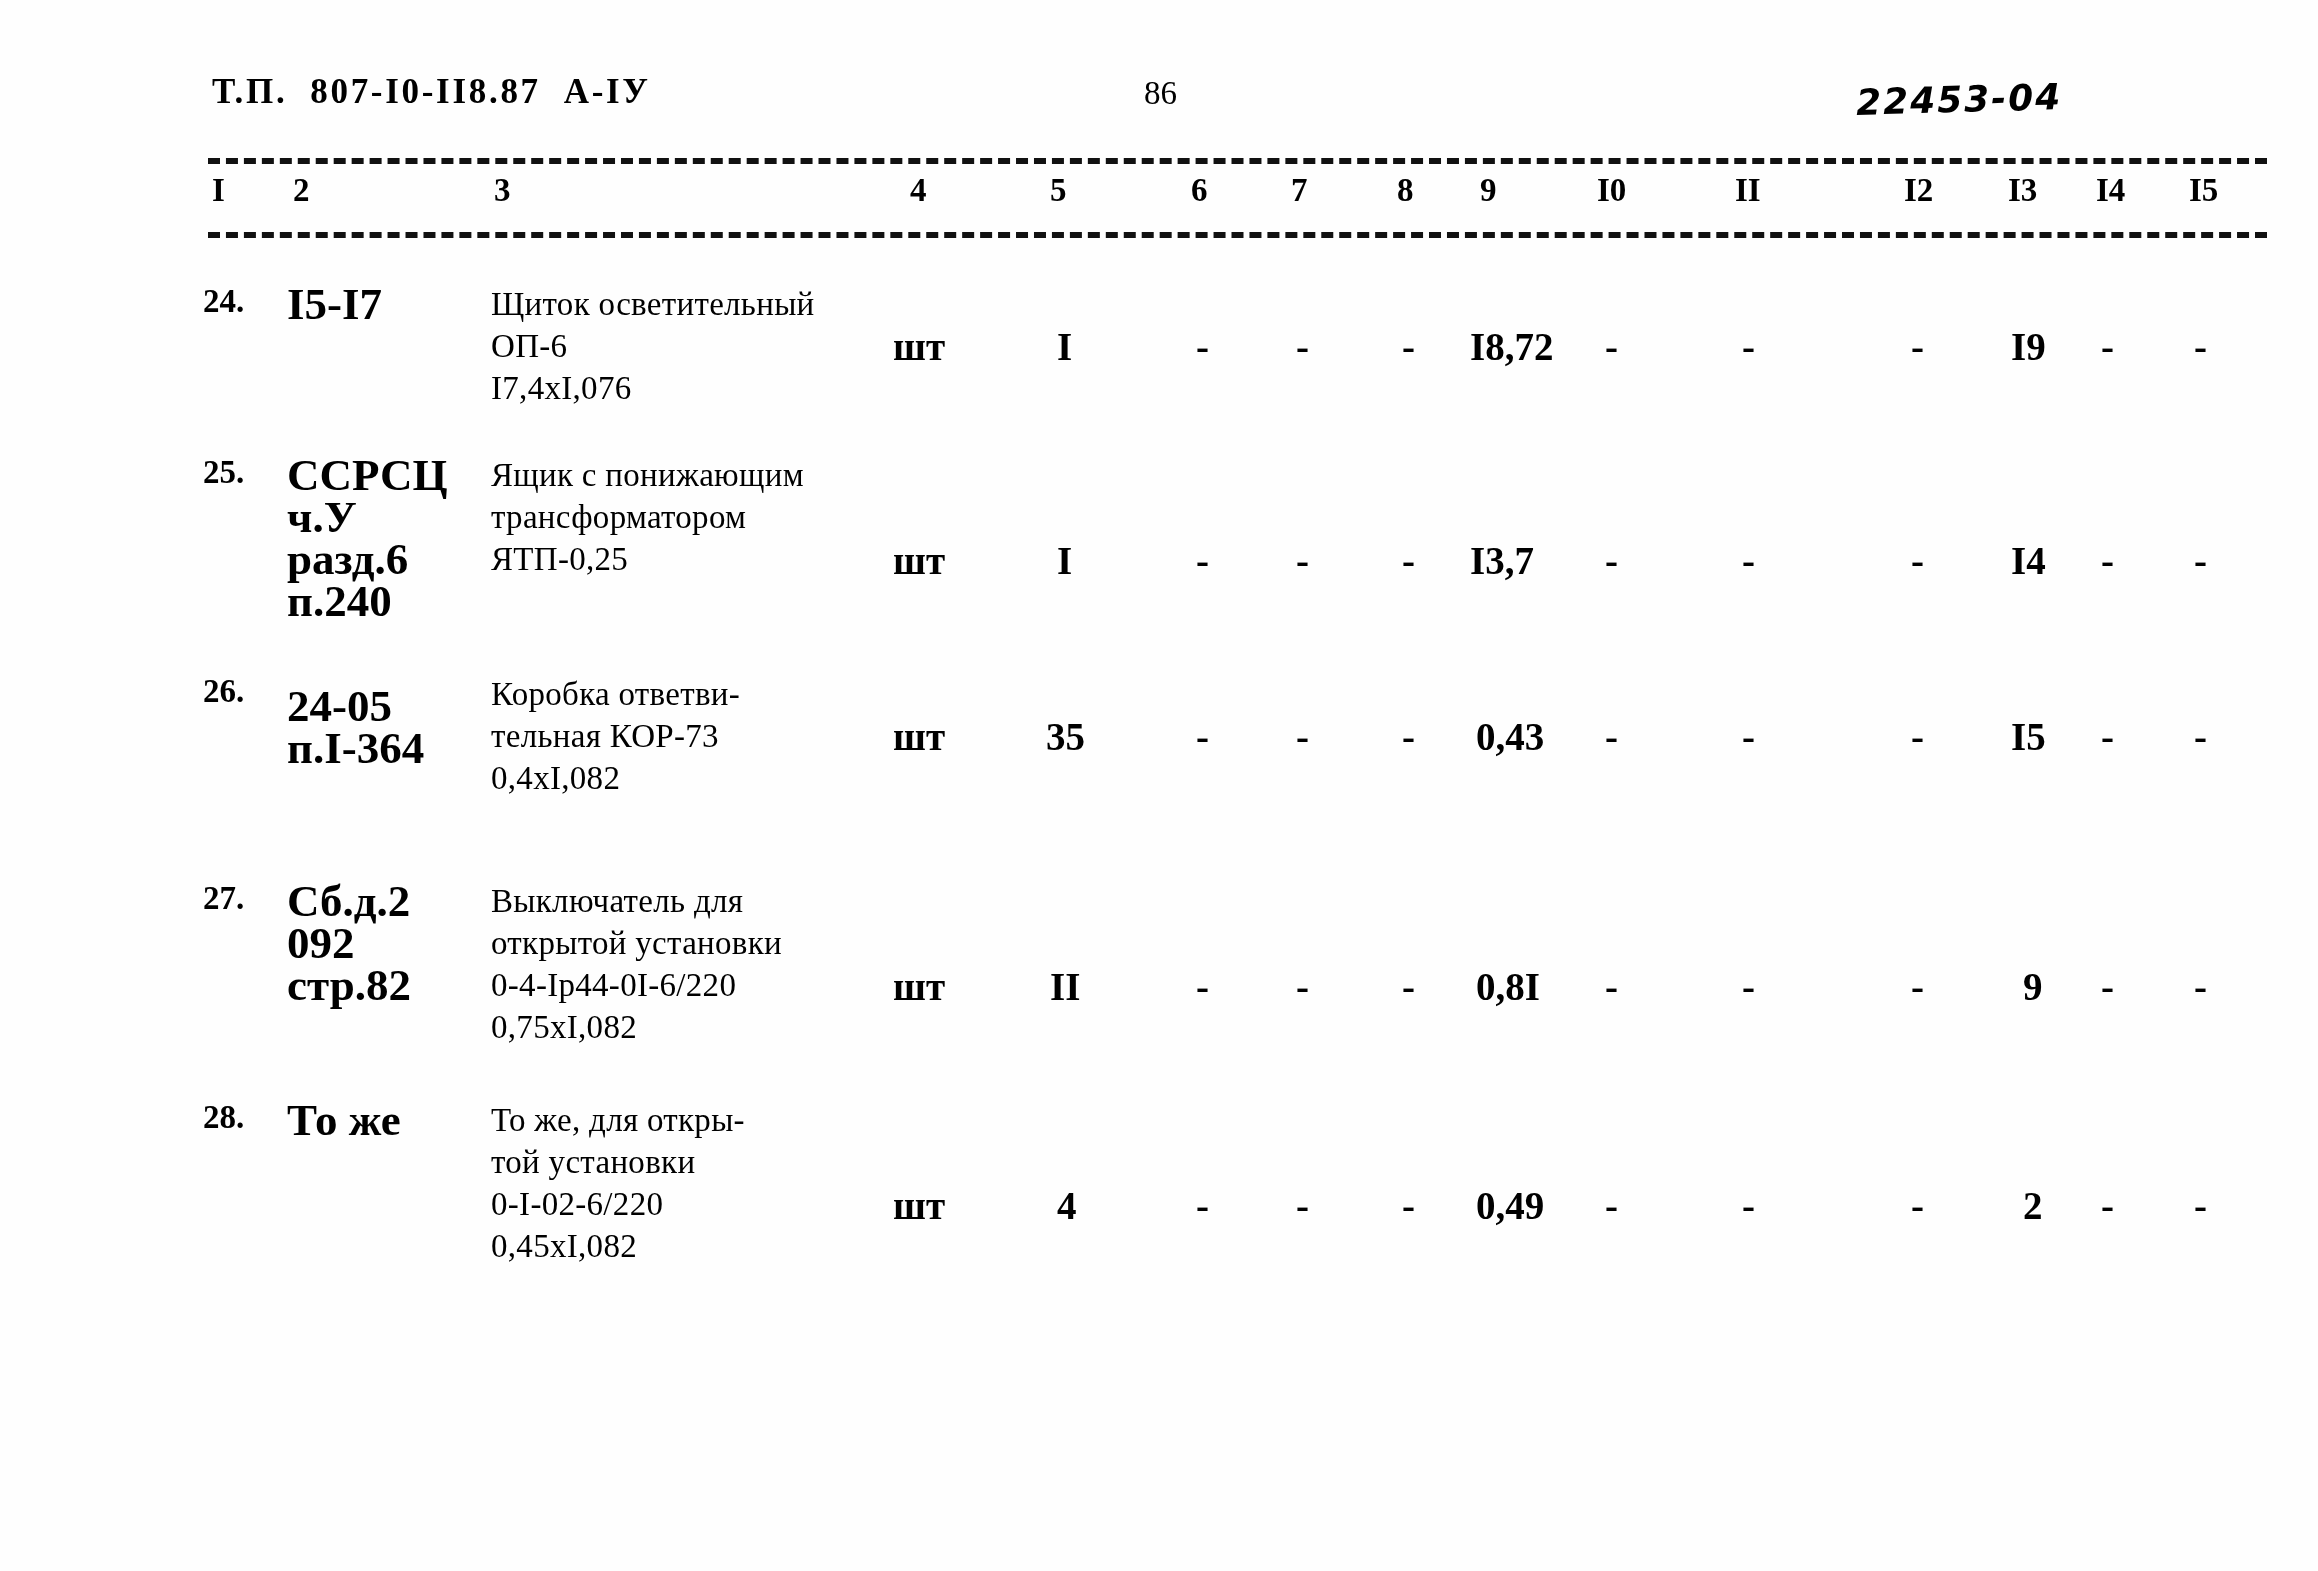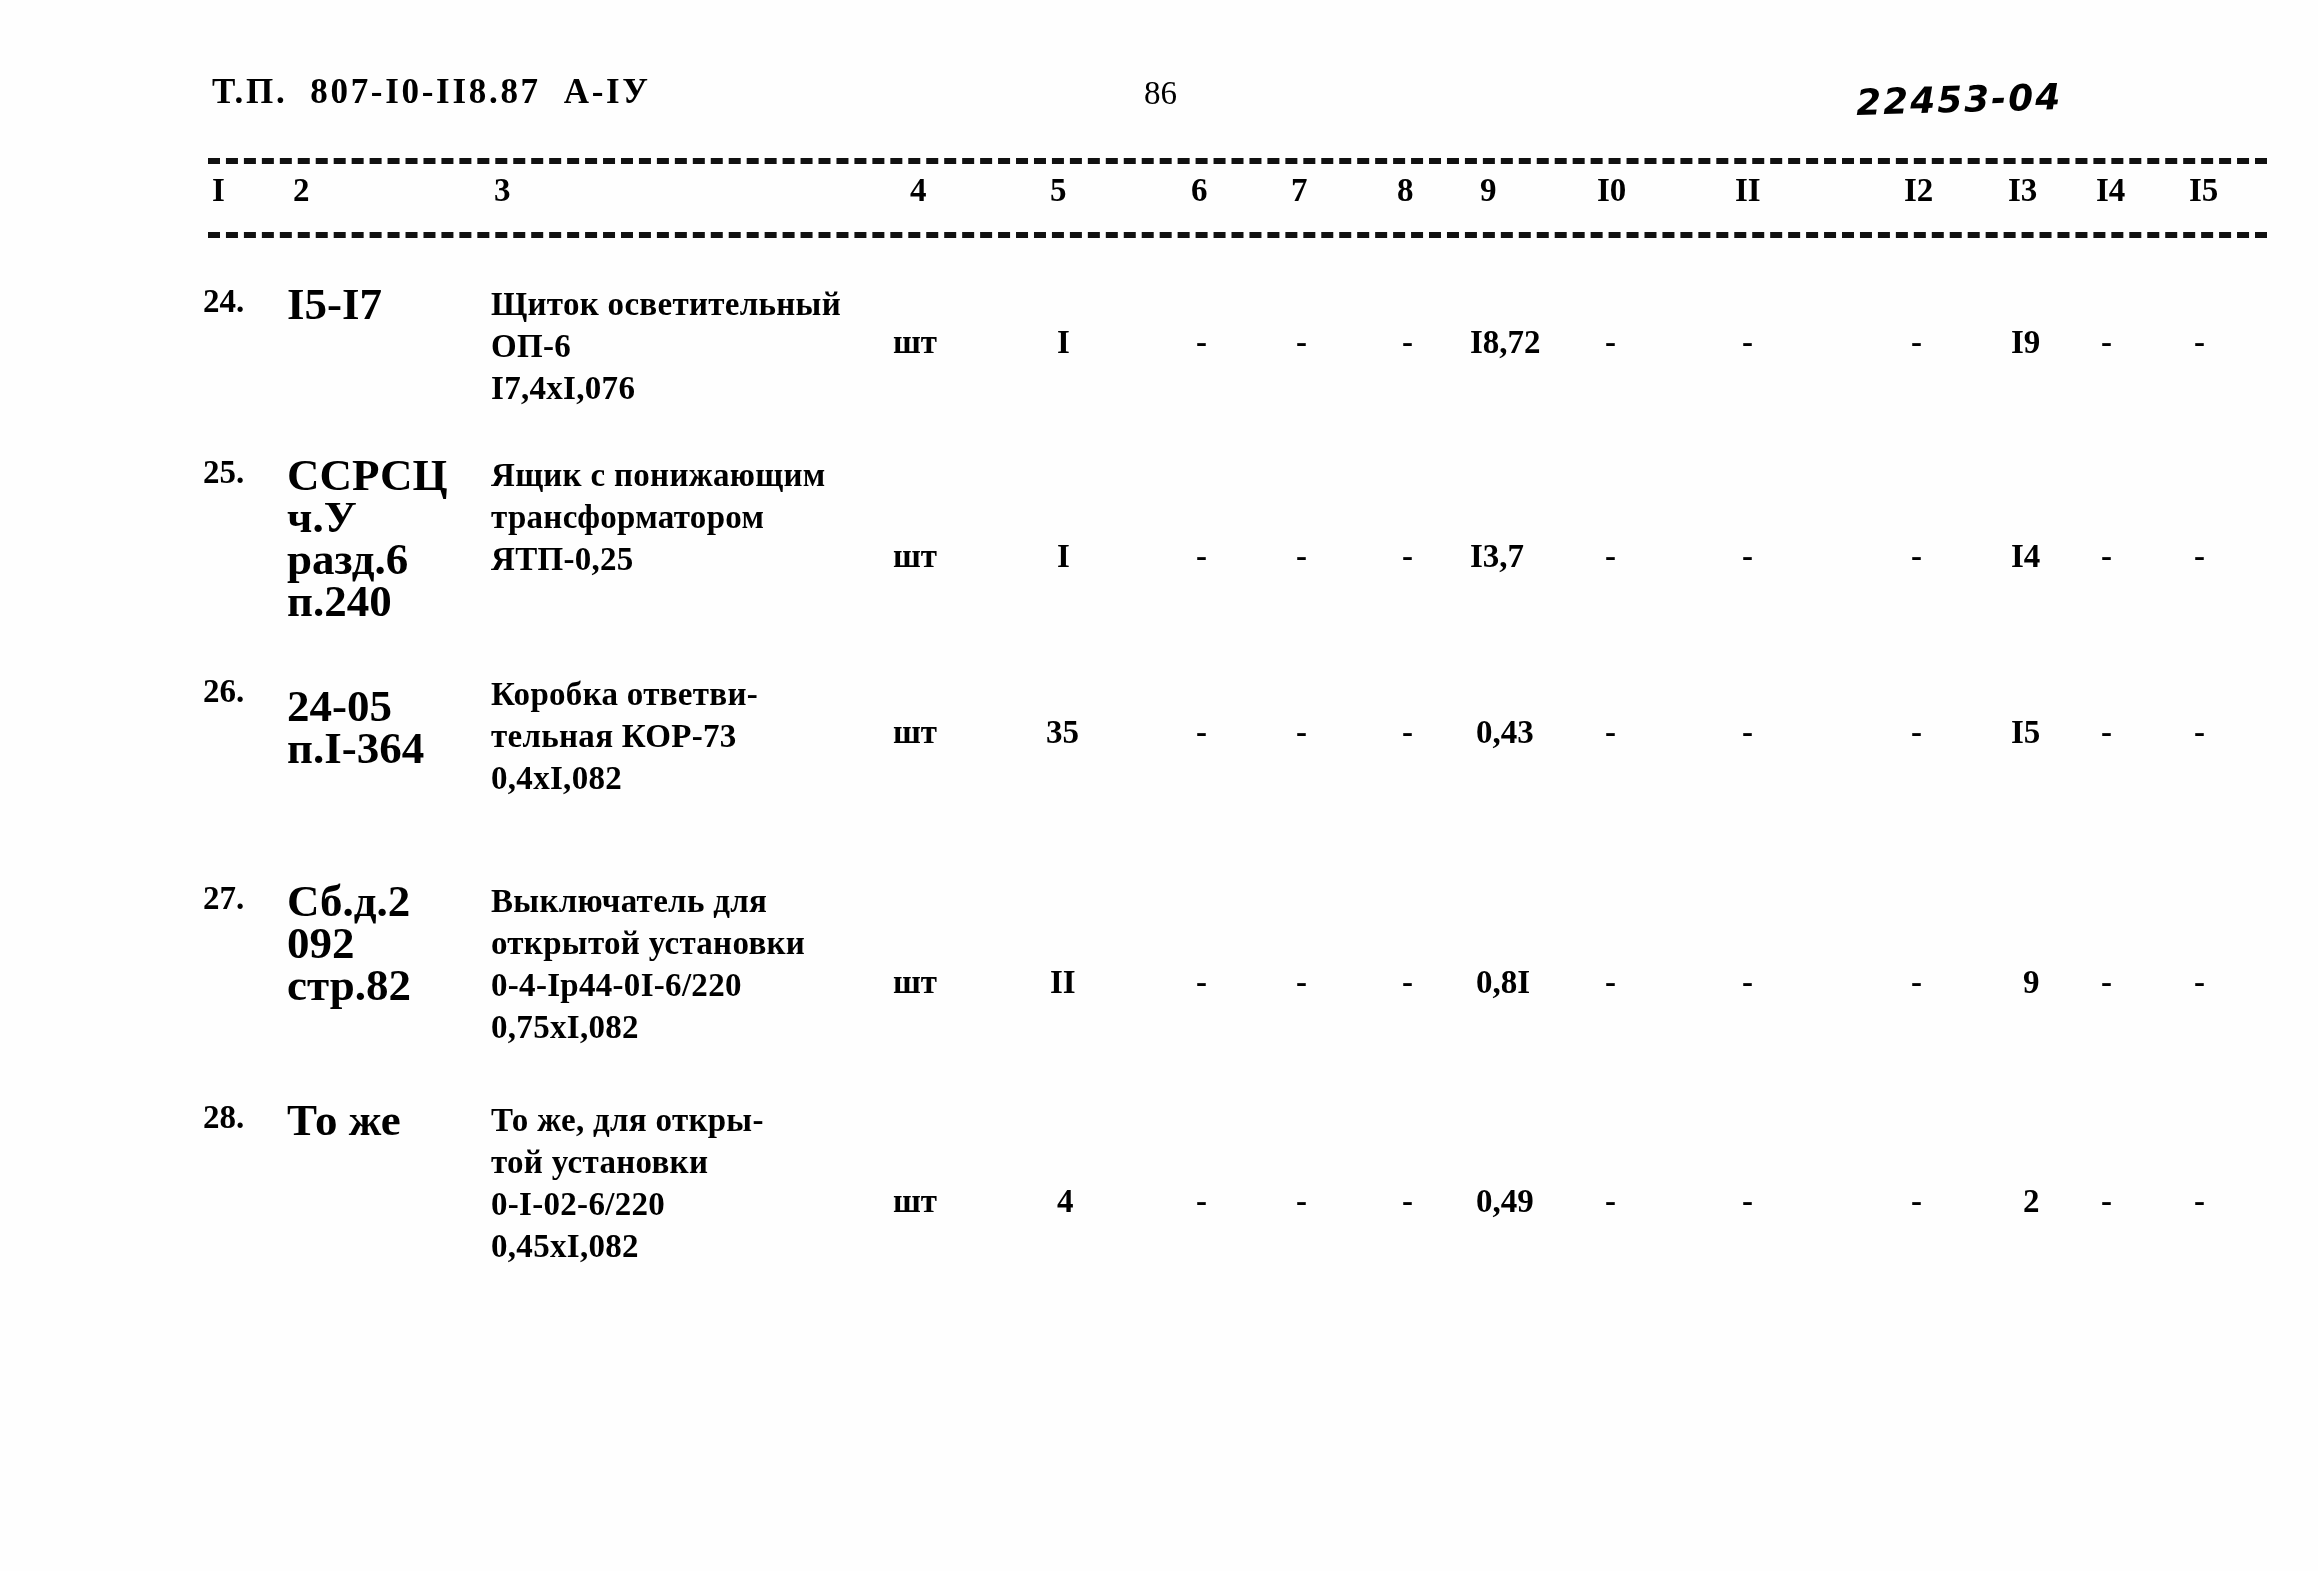--- a/index.html
+++ b/index.html
@@ -111,28 +111,28 @@
     left: 287px;
     font-size: 45px;
     font-weight: 700;
     line-height: 42px;
     white-space: pre;
   }
   .c3 {            
     position: absolute;
     left: 491px;
     font-size: 33px;
-    font-weight: 700;
+    font-weight: 400;
     line-height: 42px;
     white-space: pre;
     letter-spacing: 0.3px;
   }
   .cell {          
     position: absolute;
-    font-size: 33px;
+    font-size: 39px;
     font-weight: 700;
     white-space: nowrap;
   }
 </style>
 </head>
 <body>
 
 <div class="page">
 
   <div class="hdr">

